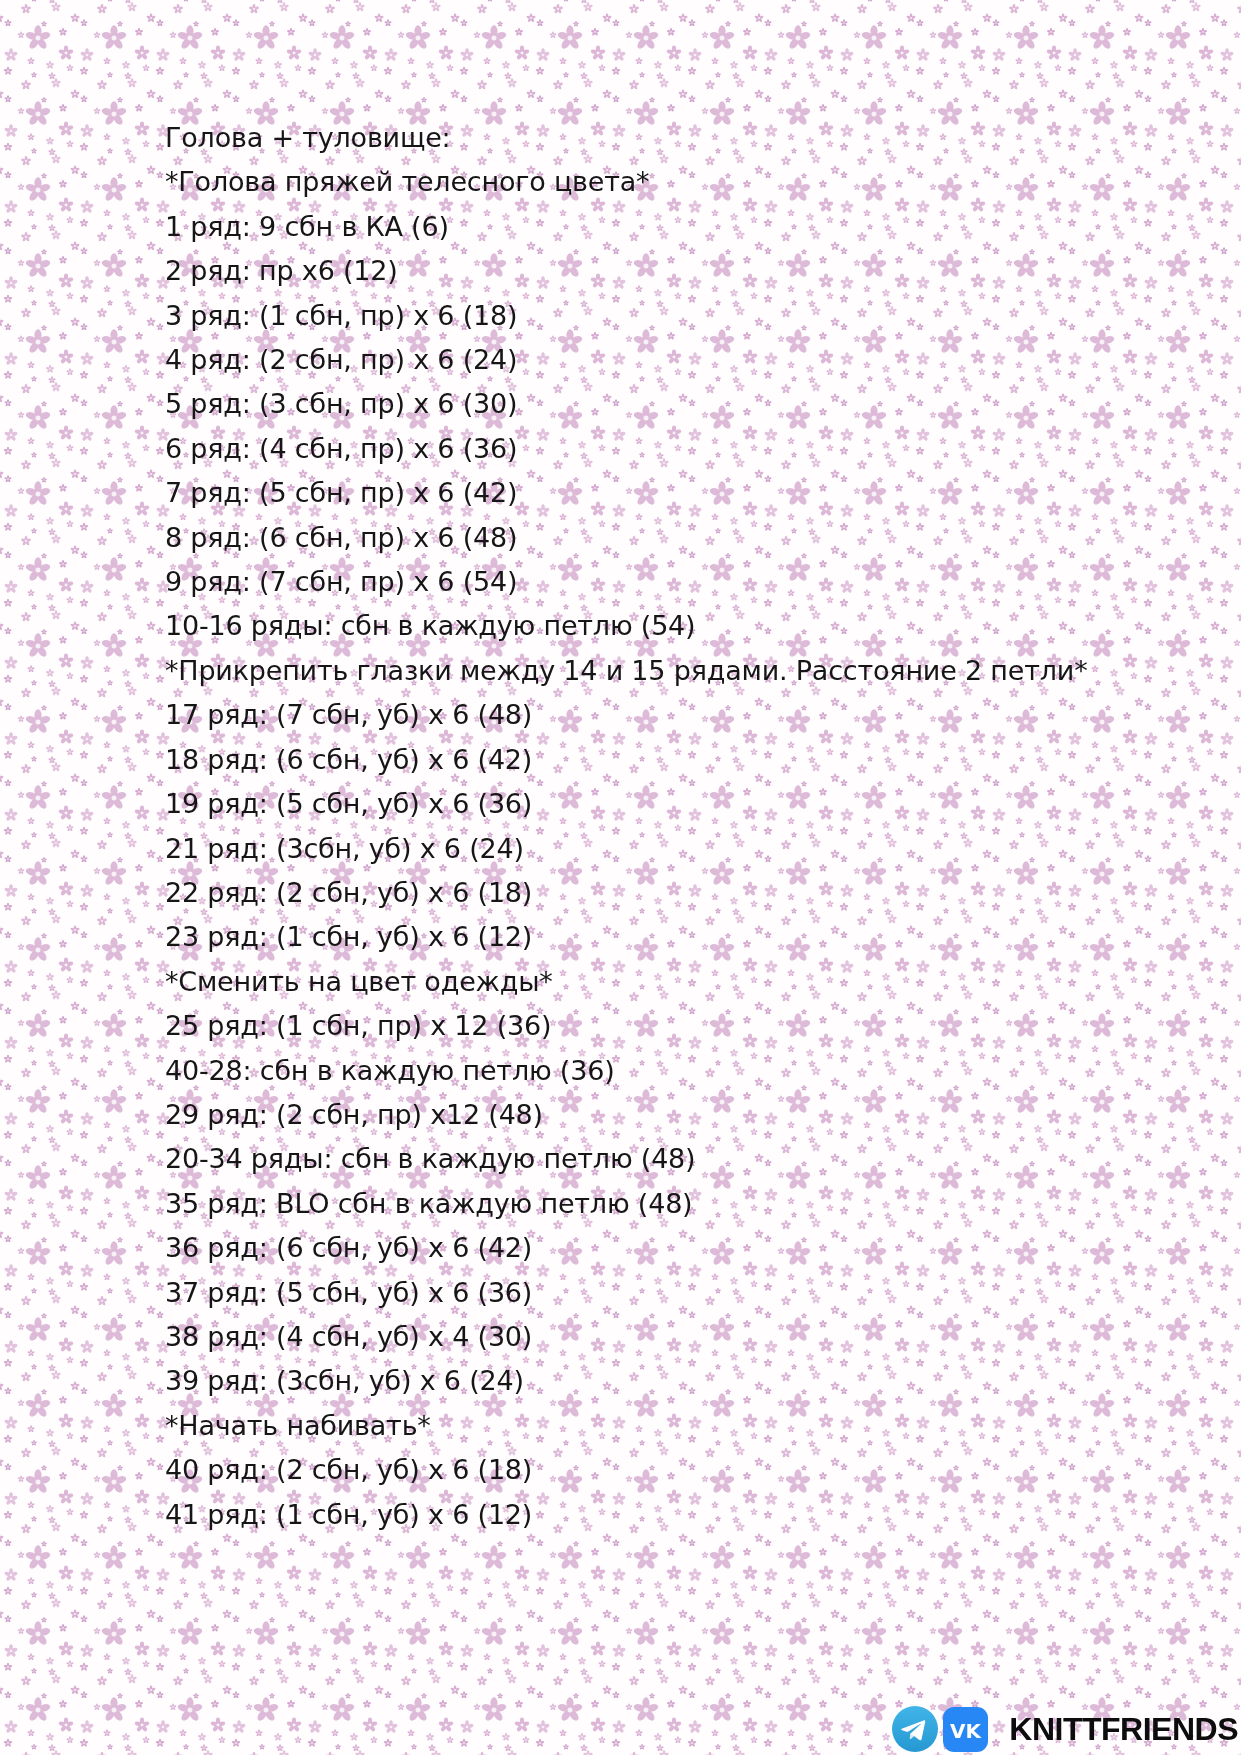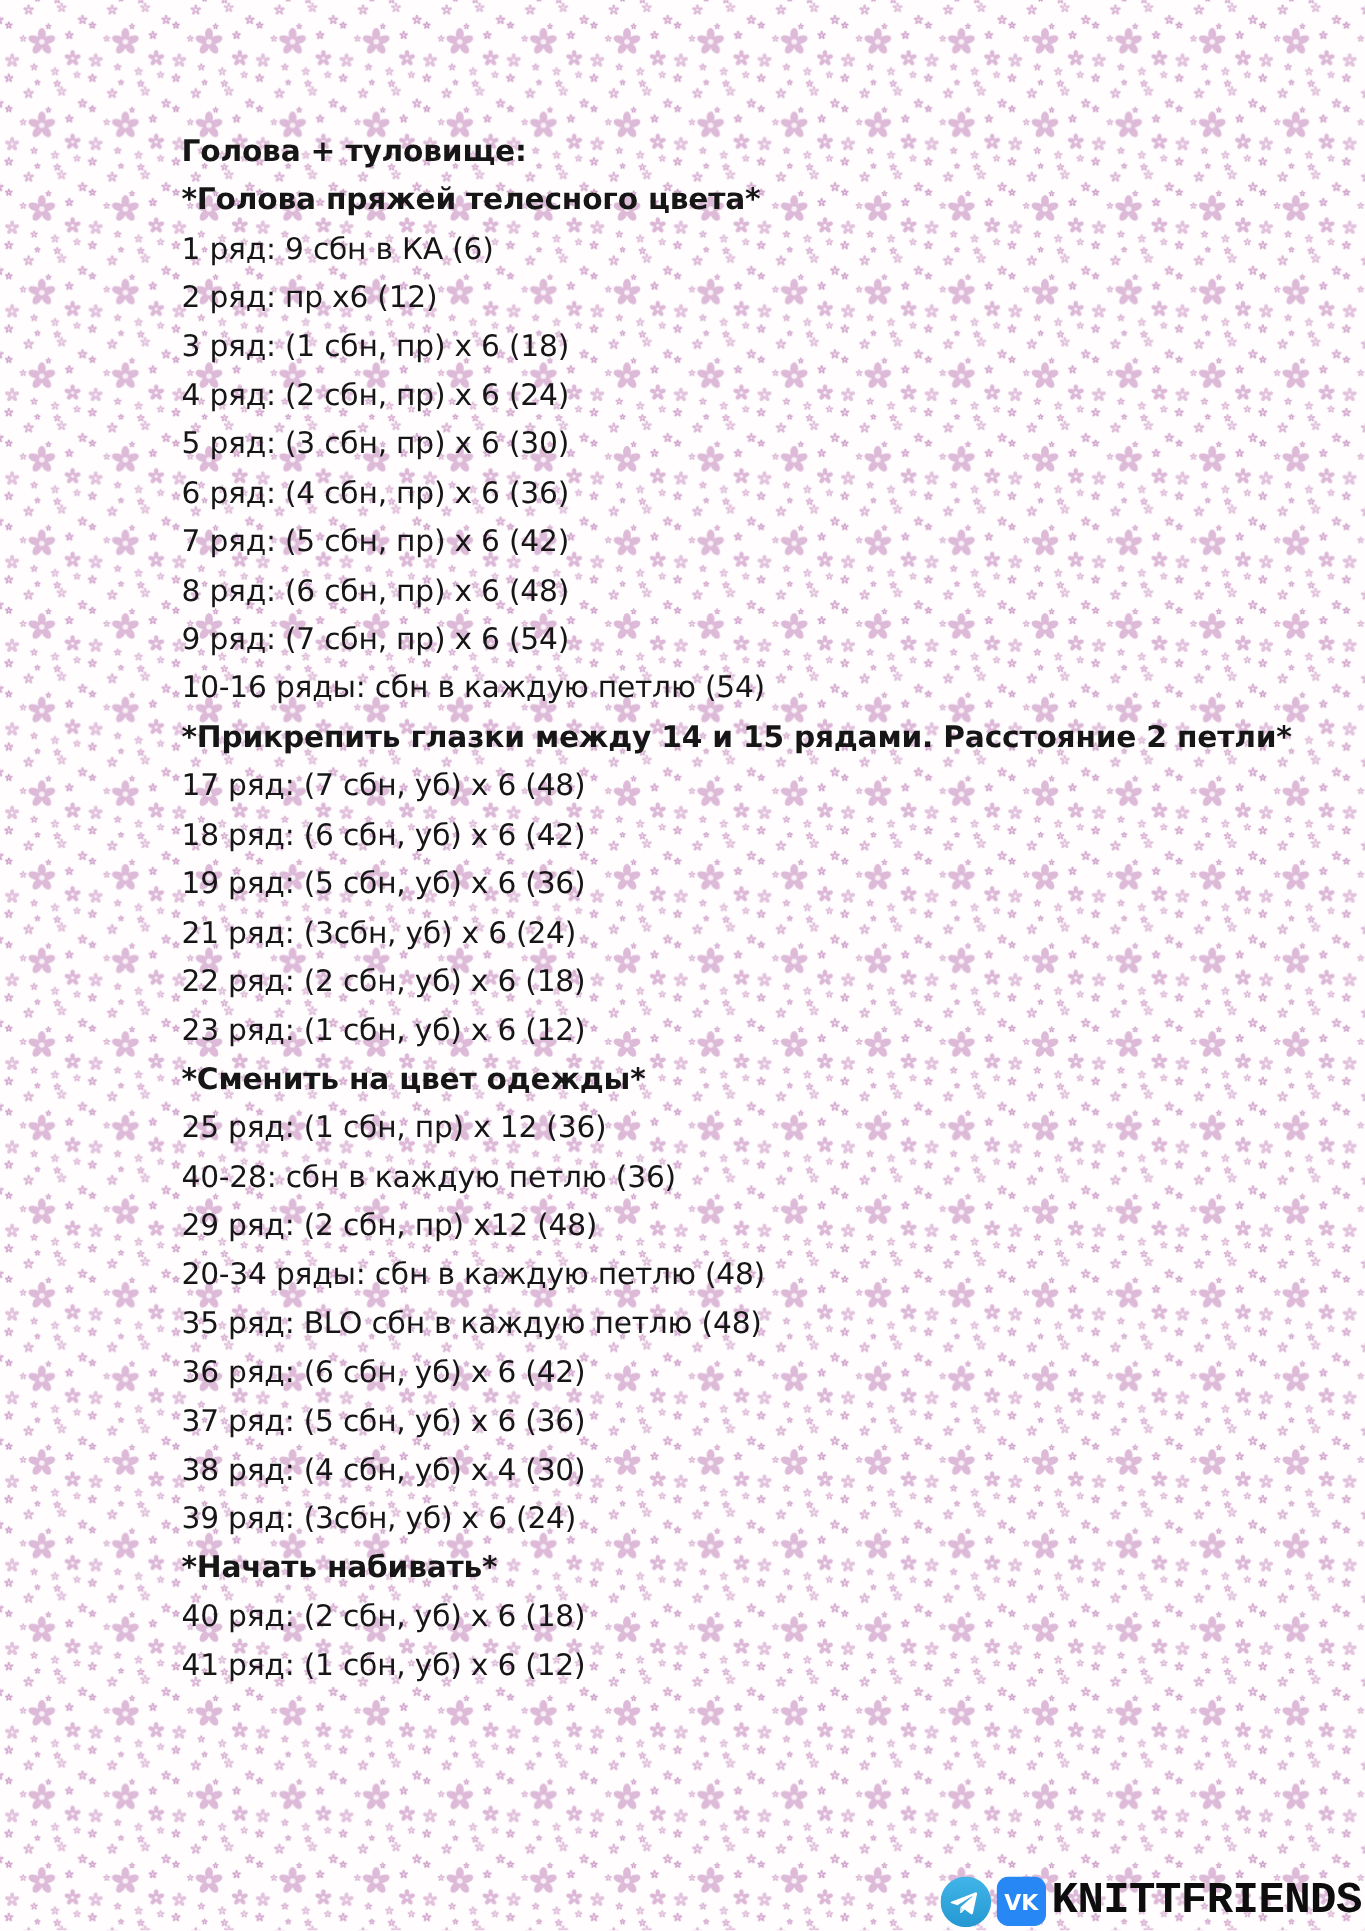--- a/index.html
+++ b/index.html
@@ -18,37 +18,38 @@
     top: 116px;
     width: 1070px;
     color: #161616;
   }
   .ln {
     font-size: 27px;
     line-height: 44.4px;
     white-space: nowrap;
     letter-spacing: -0.2px;
   }
-  .b { font-weight: bold; }
+  .b { font-weight: normal; }
   .footer {
     position: absolute;
     right: 3px;
     bottom: 3px;
     display: flex;
-    align-items: flex-start;
+    align-items: center;
     gap: 5px;
   }
   .footer .icon { display: block; }
   .brand {
-    font-family: Liberation Mono, monospace;
+    font-family: Liberation Sans, sans-serif;
     font-weight: bold;
-    font-size: 40px;
+    font-size: 32px;
     letter-spacing: -0.5px;
     color: #0d0d0d;
     line-height: 46px;
+    margin-left: 16px;
   }
 </style>
 </head>
 <body>
 
 <div class="page">
 
   <svg class="bg" width="1241" height="1755" viewBox="0 0 1241 1755" aria-hidden="true">
     <defs>
       <g id="flo">

